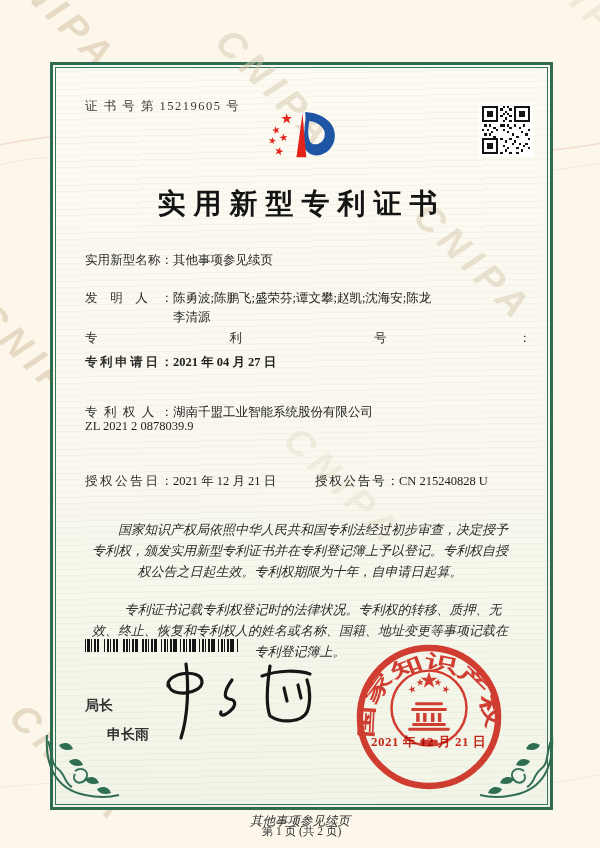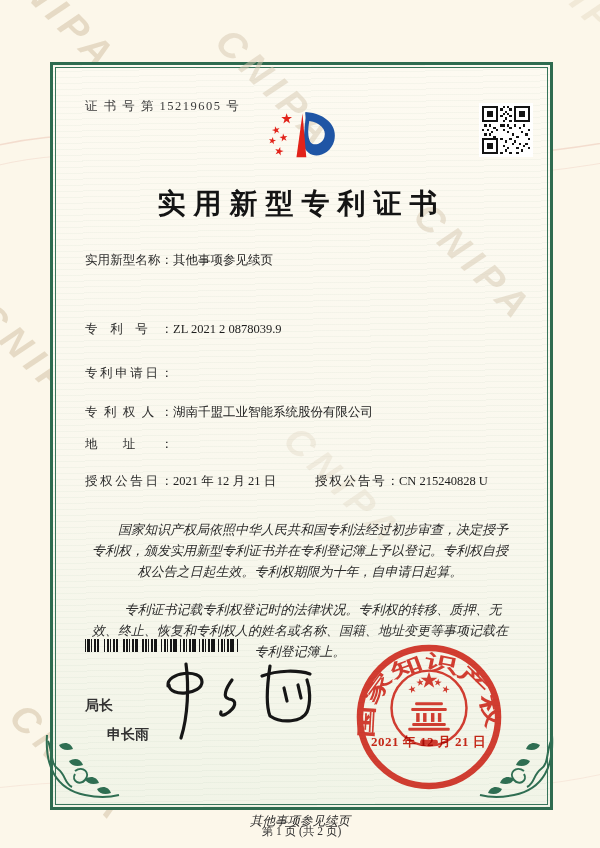--- a/index.html
+++ b/index.html
@@ -32,21 +32,21 @@
   
   .cert-no{left:32px;top:33px;font-size:12.5px;letter-spacing:1.5px;color:#3a3a3a;}
   .qr{left:426px;top:38px;width:54px;height:54px;background:#fff;padding:3px;box-sizing:border-box;}
   .logo{left:206px;top:44px;width:84px;height:68px;}
   .title{left:0;top:120px;width:100%;text-align:center;
     font-size:28px;font-weight:bold;letter-spacing:8px;color:#141414;}
   
   .row{left:32px;width:446px;display:flex;font-size:12.5px;line-height:19px;}
   .flabel{flex:0 0 88px;text-align:justify;text-align-last:justify;color:#2d2d2d;}
   .fval{flex:1;white-space:pre-line;color:#1e1e1e;}
-  .r1{top:186px;} .r2{top:224px;} .r3{top:255px;} .r4{top:299px;}
+  .r1{top:186px;} .r2{top:224px;} .r3{top:264px;flex-direction:column;} .r4{top:288px;font-weight:bold;}
   .r5{top:338px;} .r6{top:370px;} .r7{top:407px;}
   .gdate{flex:0 0 142px;}
   .glabel2{flex:0 0 84px;text-align:justify;text-align-last:justify;}
   
   .paras{left:15px;top:437px;width:464px;font-style:italic;font-size:13px;
     line-height:1.6;color:#2b2b2b;}
   .paras p{margin:18px;text-indent:2em;text-align:center;}
   
   .barcode{left:32px;top:574px;width:153px;height:13px;
     background:repeating-linear-gradient(90deg,
@@ -121,33 +121,38 @@
       <use href="#star" transform="translate(21,56) scale(6) rotate(14)"></use>
     </g>
   </svg>
 
   <div class="c title">实用新型专利证书</div>
 
   <div class="c row r1">
     <span class="flabel">实用新型名称：</span>
     <span class="fval">其他事项参见续页</span>
   </div>
+  <div class="c row r2">
+    <span class="flabel">发明人：</span>
+    <span class="fval">陈勇波;陈鹏飞;盛荣芬;谭文攀;赵凯;沈海安;陈龙
+李清源</span>
+  </div>
   <div class="c row r3">
     <span class="flabel">专利号：</span>
     <span class="fval">ZL 2021 2 0878039.9</span>
   </div>
   <div class="c row r4">
     <span class="flabel">专利申请日：</span>
+    <span class="fval">2021 年 04 月 27 日</span>
   </div>
   <div class="c row r5">
     <span class="flabel">专利权人：</span>
     <span class="fval">湖南千盟工业智能系统股份有限公司</span>
   </div>
   <div class="c row r6">
-    <span class="flabel">地址：</span>
   </div>
   <div class="c row r7">
     <span class="flabel">授权公告日：</span>
     <span class="fval gdate">2021 年 12 月 21 日</span>
     <span class="glabel2">授权公告号：</span>
     <span class="fval">CN 215240828 U</span>
   </div>
 
   <div class="c paras">
     <p>国家知识产权局依照中华人民共和国专利法经过初步审查，决定授予专利权，颁发实用新型专利证书并在专利登记簿上予以登记。专利权自授权公告之日起生效。专利权期限为十年，自申请日起算。</p>

